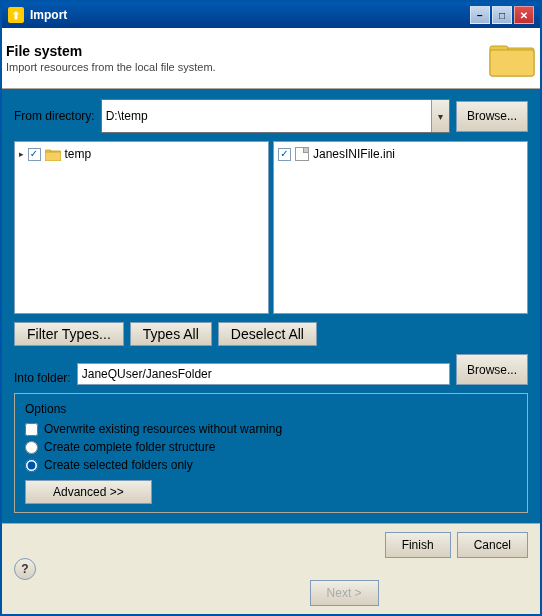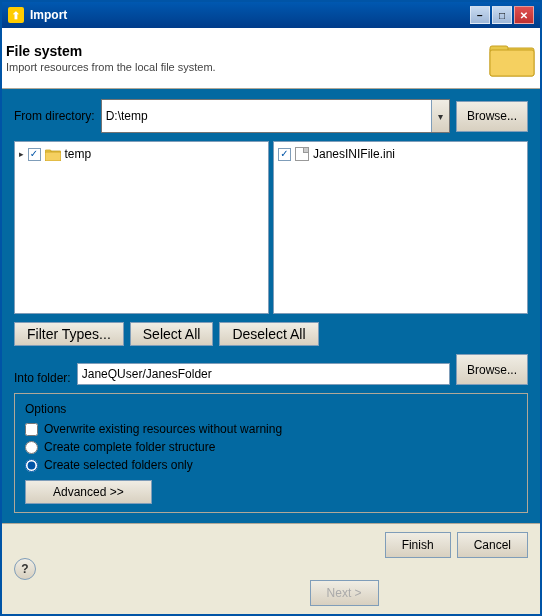--- a/index.html
+++ b/index.html
@@ -442,21 +442,21 @@
         <div class="tree-item">
           <div class="checkbox checked"></div>
           <div class="file-sm"></div>
           <span>JanesINIFile.ini</span>
         </div>
       </div>
     </div>
 
     <div class="buttons-row">
       <button class="action-btn">Filter Types...</button>
-      <button class="action-btn">Select All</button>
+      <button class="action-btn">Types All</button>
       <button class="action-btn">Deselect All</button>
     </div>
 
     <div class="into-folder-row">
       <span class="into-folder-label">Into folder:</span>
       <input type="text" class="into-folder-input" value="JaneQUser/JanesFolder" style="">
       <button class="browse-btn">Browse...</button>
     </div>
 
     <div class="options-group">

